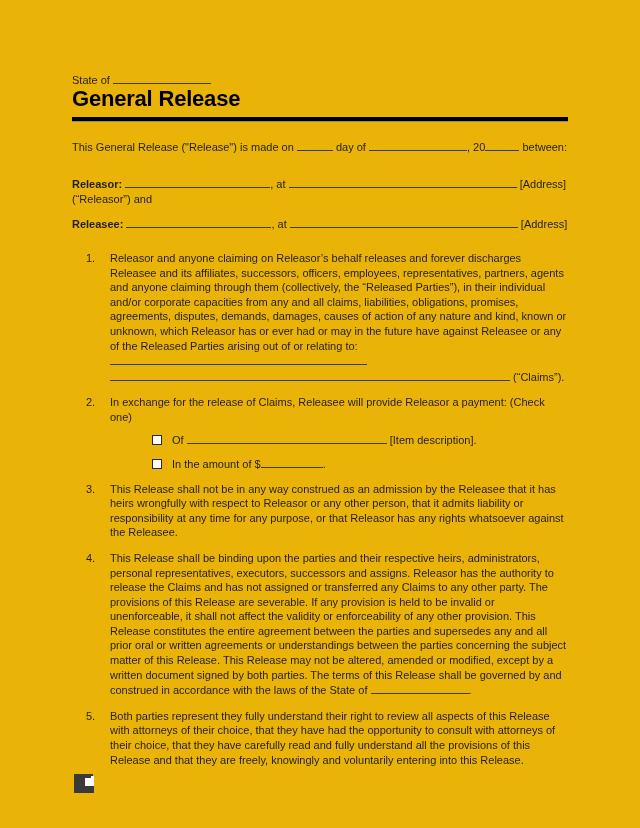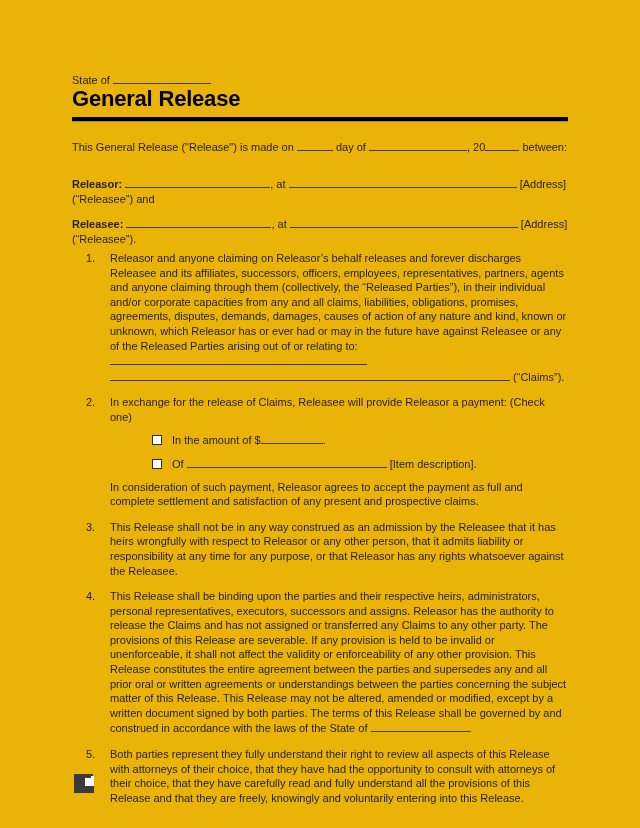--- a/index.html
+++ b/index.html
@@ -205,53 +205,51 @@
       <span>day of</span>
       <span class="blank b-month"></span><span>, 20</span><span class="blank b-year"></span>
       <span>between:</span>
     </div>
 
     <div class="party releasor">
       <span class="lbl">Releasor:</span>
       <span class="blank b-name"></span><span>, at</span>
       <span class="blank b-addr"></span>
       <span>[Address]</span>
-      <span class="sub">(“Releasee”) and</span>
+      <span class="sub">(“Releasor”) and</span>
     </div>
 
     <div class="party releasee">
       <span class="lbl">Releasee:</span>
       <span class="blank b-name"></span><span>, at</span>
       <span class="blank b-addr"></span>
       <span>[Address]</span>
-      <span class="sub">(“Releasee”).</span>
     </div>
 
     <ol class="clauses">
 
       <li>
         <span class="num">1.</span><span>Releasor and anyone claiming on Releasor’s behalf releases and forever discharges Releasee and its affiliates, successors, officers, employees, representatives, partners, agents and anyone claiming through them (collectively, the “Released Parties”), in their individual and/or corporate capacities from any and all claims, liabilities, obligations, promises, agreements, disputes, demands, damages, causes of action of any nature and kind, known or unknown, which Releasor has or ever had or may in the future have against Releasee or any of the Released Parties arising out of or relating to:</span>
         <span class="blank b-claims1"></span>
         <span class="claims-line2"><span class="blank b-claims2"></span>
           <span>(“Claims”).</span></span>
       </li>
 
       <li>
         <span class="num">2.</span><span>In exchange for the release of Claims, Releasee will provide Releasor a payment: (Check one)</span>
         <div class="options">
-          <span class="opt">
-            <span class="cbox"></span><span>In the amount of $</span><span class="blank b-amount"></span><span>.</span>
-          </span>
           <span class="opt">
             <span class="cbox"></span><span>Of</span>
             <span class="blank b-item"></span>
             <span>[Item description].</span>
           </span>
+          <span class="opt">
+            <span class="cbox"></span><span>In the amount of $</span><span class="blank b-amount"></span><span>.</span>
+          </span>
         </div>
-        <div class="consider">In consideration of such payment, Releasor agrees to accept the payment as full and complete settlement and satisfaction of any present and prospective claims.</div>
       </li>
 
       <li>
         <span class="num">3.</span><span>This Release shall not be in any way construed as an admission by the Releasee that it has heirs wrongfully with respect to Releasor or any other person, that it admits liability or responsibility at any time for any purpose, or that Releasor has any rights whatsoever against the Releasee.</span>
       </li>
 
       <li>
         <span class="num">4.</span><span>This Release shall be binding upon the parties and their respective heirs, administrators, personal representatives, executors, successors and assigns. Releasor has the authority to release the Claims and has not assigned or transferred any Claims to any other party. The provisions of this Release are severable.  If any provision is held to be invalid or unenforceable, it shall not affect the validity or enforceability of any other provision. This Release constitutes the entire agreement between the parties and supersedes any and all prior oral or written agreements or understandings between the parties concerning the subject matter of this Release. This Release may not be altered, amended or modified, except by a written document signed by both parties. The terms of this Release shall be governed by and construed in accordance with the laws of the</span>
         <span>State of</span>
         <span class="blank b-state2"></span><span>.</span>

